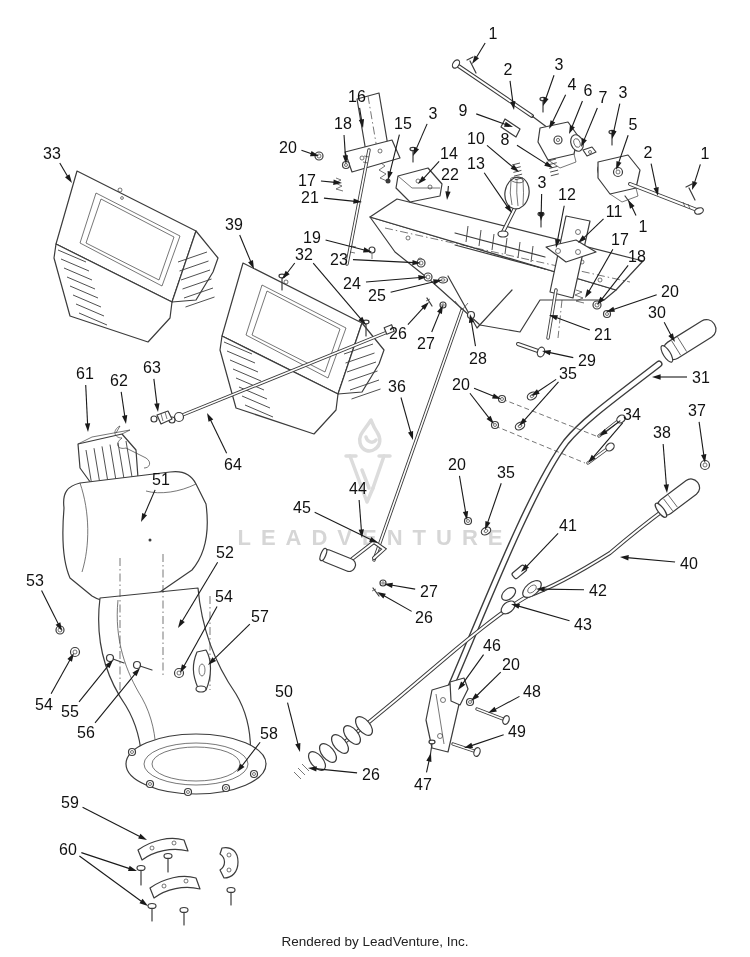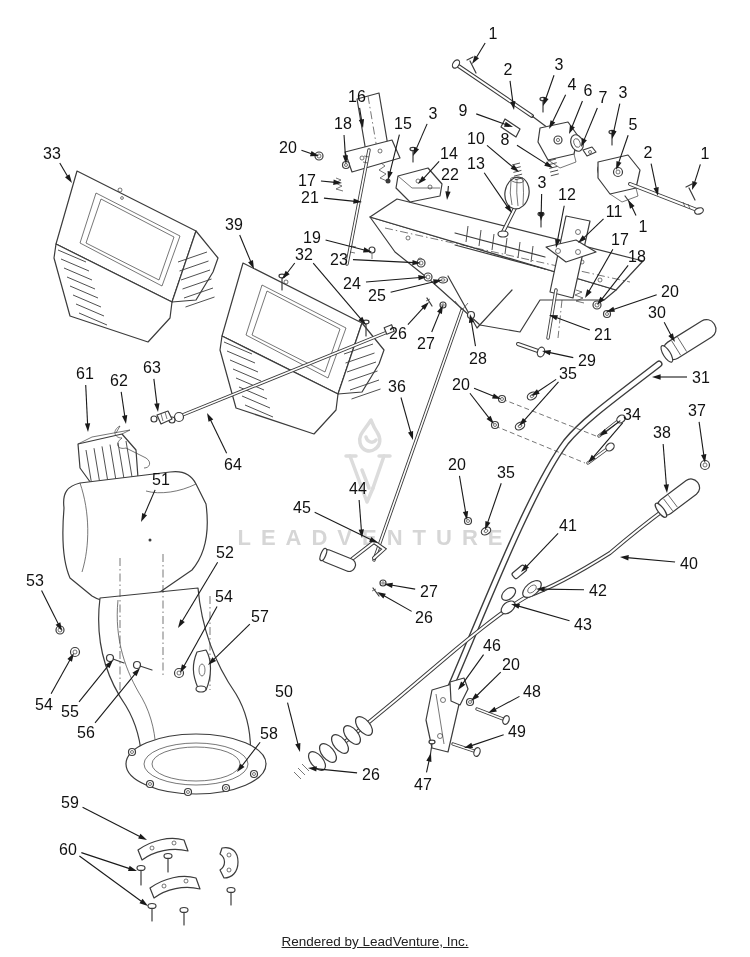--- a/index.html
+++ b/index.html
@@ -18,21 +18,21 @@
   .rod2{fill:none;stroke:#3c3c3c;stroke-width:3.4;stroke-linecap:round;}
   .rod2in{fill:none;stroke:#ffffff;stroke-width:1.6;stroke-linecap:round;}
   .leader{stroke:#1a1a1a;stroke-width:1.1;}
   .arrowhead{fill:#1a1a1a;}
   .callout{font-family:"Liberation Sans",sans-serif;font-size:16px;fill:#111;text-anchor:middle;}
   [data-hatch] line{stroke:#3c3c3c;stroke-width:0.9;}
   .wmk{font-family:"Liberation Sans",sans-serif;font-size:22px;font-weight:600;
        letter-spacing:10px;text-anchor:middle;}
   .wmkline{fill:none;stroke:#dcdcdc;stroke-width:3.5;stroke-linecap:round;stroke-linejoin:round;}
   #footer{position:absolute;left:0;right:0;top:934px;text-align:center;
-          font-size:13.5px;color:#222;text-decoration:underline;}
+          font-size:13.5px;color:#222;}
 </style>
 </head>
 <body>
 
 <div id="page">
 <svg id="diagram-svg" width="750" height="957" viewBox="0 0 750 957">
 
   <g>
     <g>
       <path class="wmkline" d="M371,420 c-7,11 -13,15 -11,23 c2,8 10,10 15,6 c6,-4 6,-11 2,-17 c-3,-4 -4,-7 -6,-12 z"></path>

